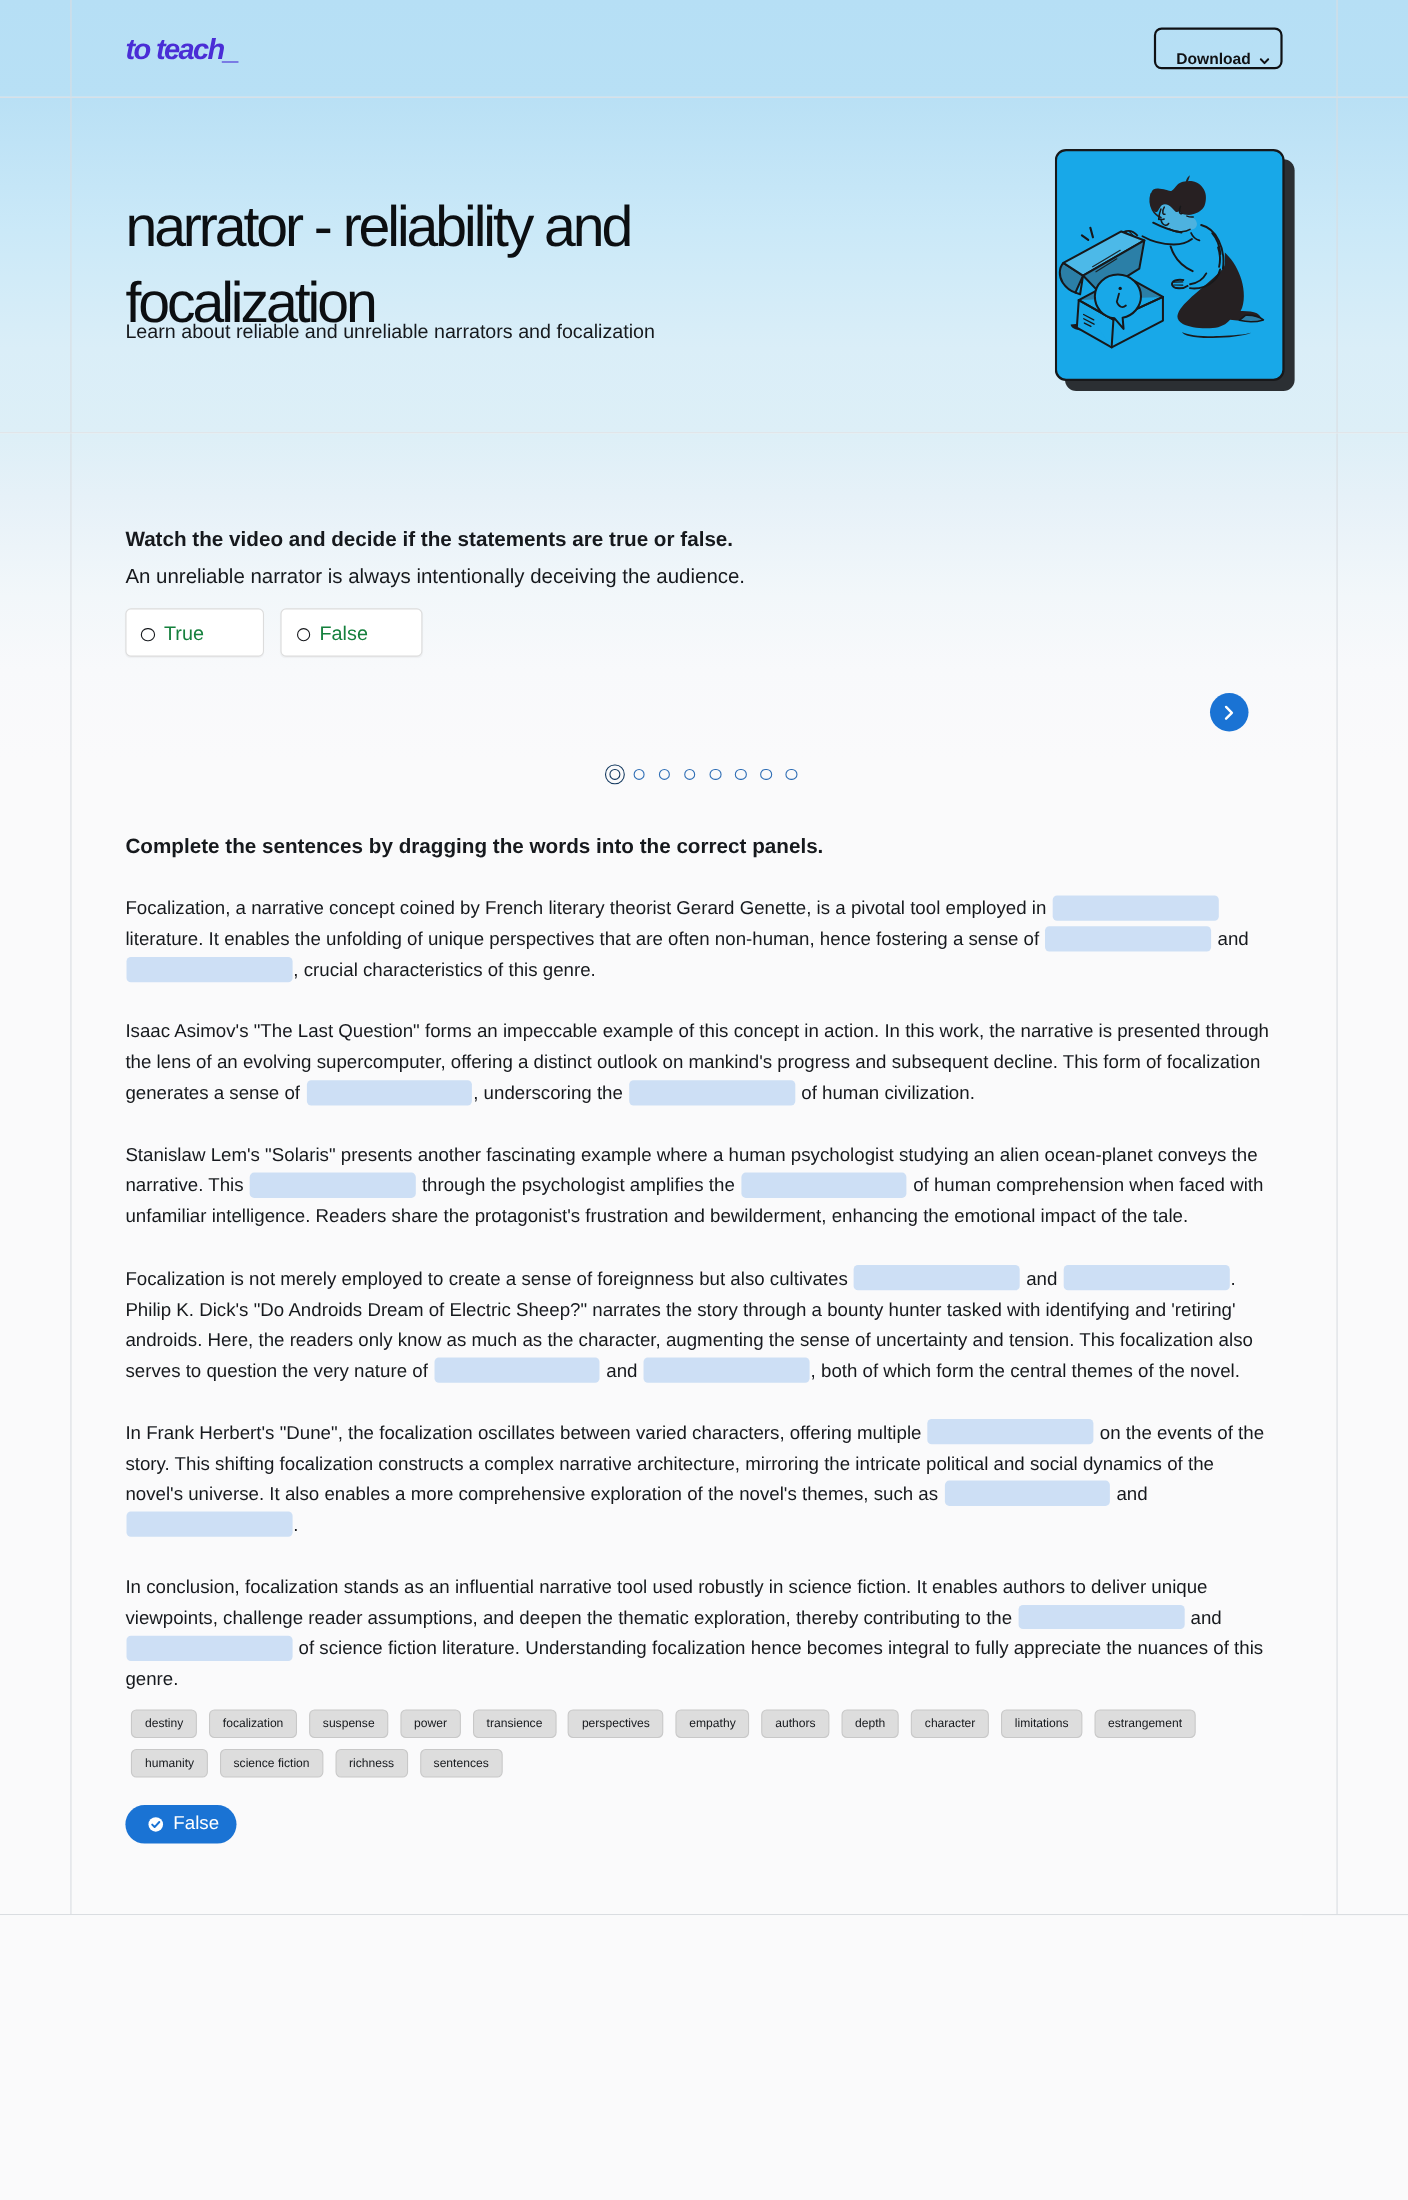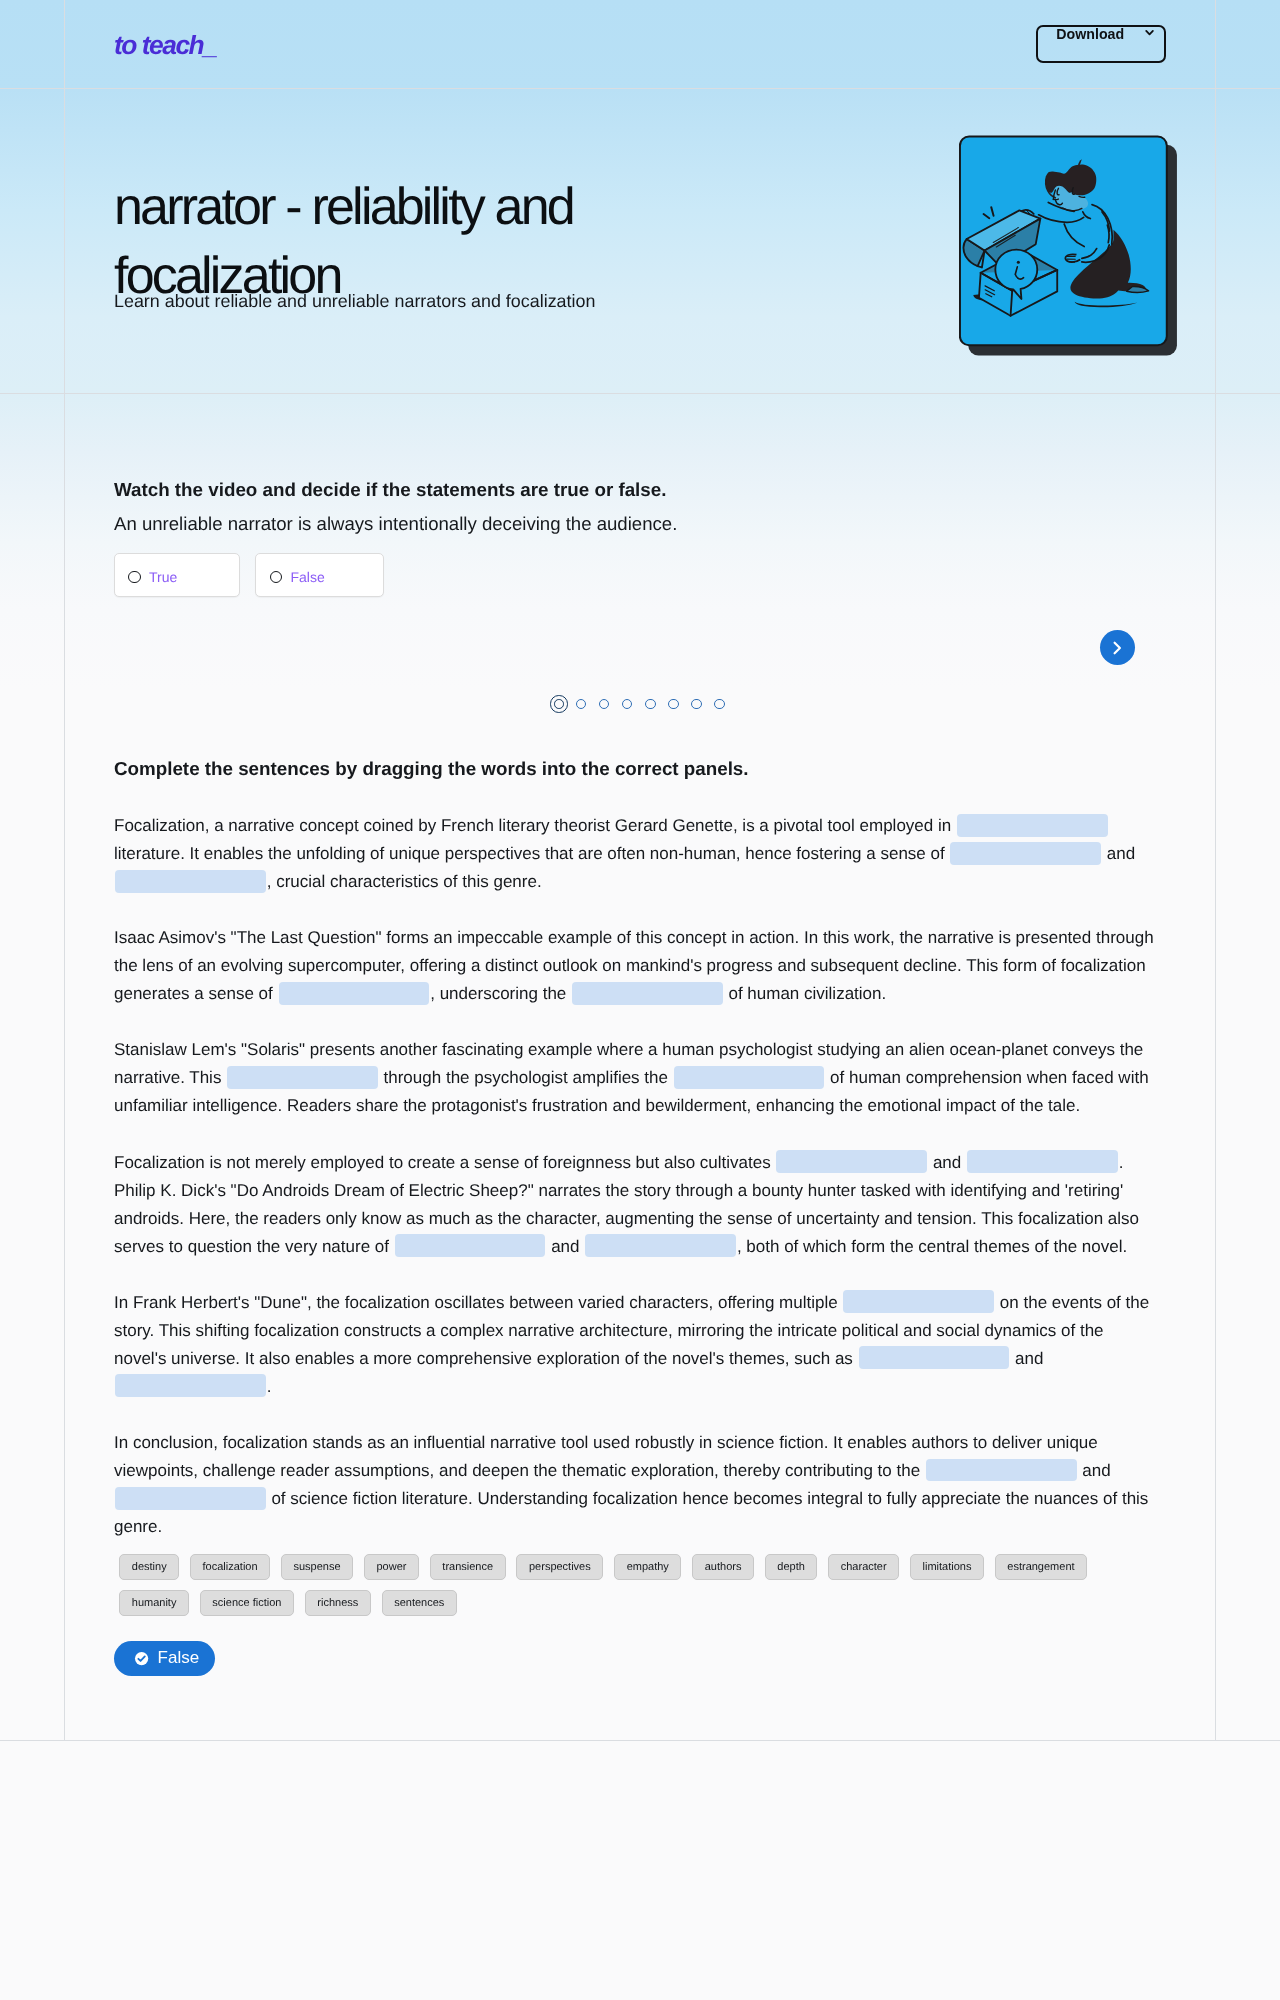--- a/index.html
+++ b/index.html
@@ -26,21 +26,21 @@
   .hdr-in {
     height:88px; display:flex; align-items:center;
     justify-content:space-between; padding:0 49px;
   }
   .logo {
     font-style:italic; font-weight:bold; font-size:26.4px;
     color:#4a2dd6; letter-spacing:-1.5px; line-height:1;
     position:relative; top:1px;
   }
   .dl-btn {
-    display:inline-flex; align-items:flex-start; gap:20px;
+    display:inline-flex; align-items:flex-end; gap:7px;
     border:2.2px solid #0f1114; border-radius:7px;
     background:transparent; color:#0f1114;
     font-weight:bold; font-size:14.2px; line-height:1;
     padding:0 8.8px 0 18.4px; height:38.8px; cursor:pointer;
     font-family:inherit;
   }
   .dl-btn svg { display:block; }
 
   
   .hero { background:linear-gradient(180deg,#b9e0f5 0%,#cbe9f8 40%,#daeef8 75%,#ddeff7 100%); }
@@ -60,22 +60,22 @@
   .main { background:linear-gradient(180deg,#ddeff7 0%,#e6f1f8 4.3%,#f2f7fa 11%,#f8f9fb 16%,#fafafb 22%,#fafafb 100%); }
   .main-in { padding:0 49px 64px 49px; }
 
   .sec-title { font-size:18.8px; font-weight:bold; margin:0; color:#16191d; line-height:1.3; }
   .q-text { font-size:18.6px; margin:10px 0 16px 0; color:#16191d; line-height:1.3; }
 
   .opts { display:flex; gap:15.4px; margin-top:12px; }
   .opt {
     display:flex; align-items:center; gap:8.5px;
     background:#fff; border:1px solid #dcdcdc; border-radius:5px;
-    padding:0 18px 0 13.2px; height:44.5px; font-size:14px; cursor:pointer;
-    width:126px; color:#8b5cf6;
+    padding:0 18px 0 13.2px; height:44.5px; font-size:18px; cursor:pointer;
+    width:126px; color:#15803d;
     box-shadow:0 1px 1px rgba(0,0,0,0.04);
   }
   .opt.wide { width:129px; }
   .radio { width:12.4px; height:12.4px; border:1.7px solid #16191d; border-radius:50%; flex:0 0 12.4px; position:relative; top:2.4px; }
   .opt > span:last-child { position:relative; top:2px; }
 
   .nav-row { display:flex; justify-content:flex-end; margin-top:33px; padding-right:31px; }
   .next-btn {
     width:35.1px; height:35.1px; border-radius:50%; background:#1a73d4;
     display:flex; align-items:center; justify-content:center;

